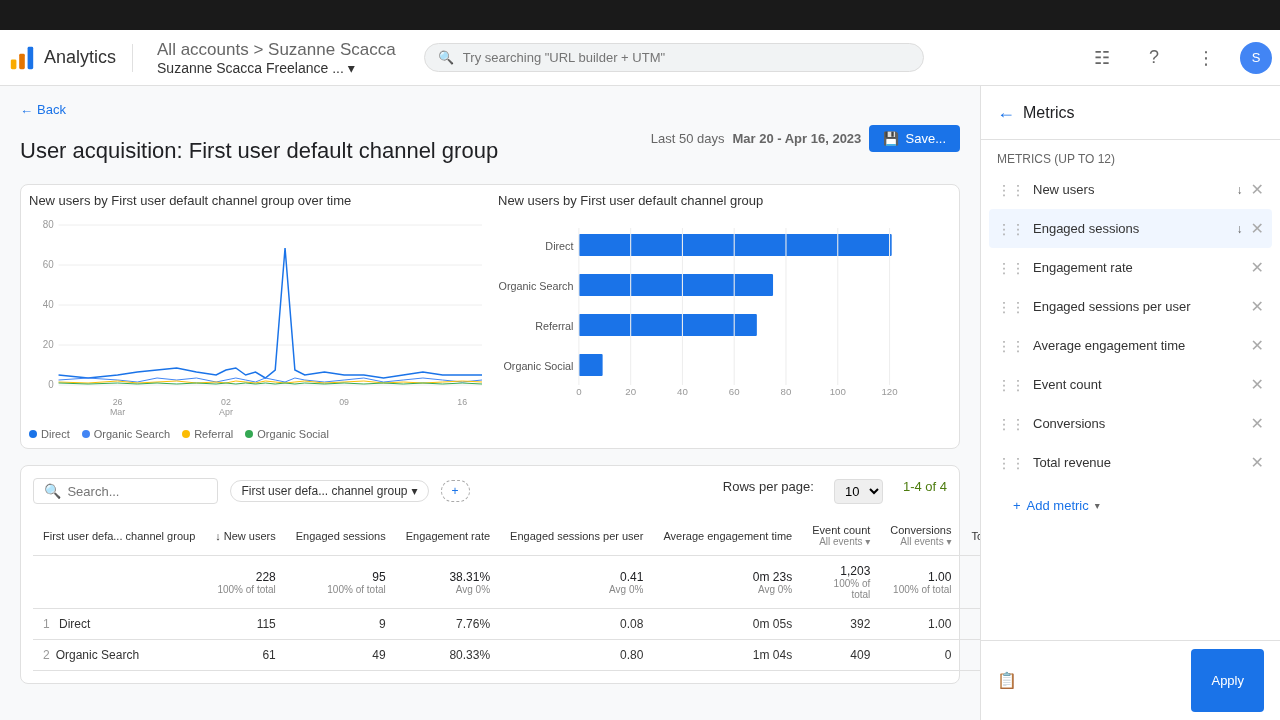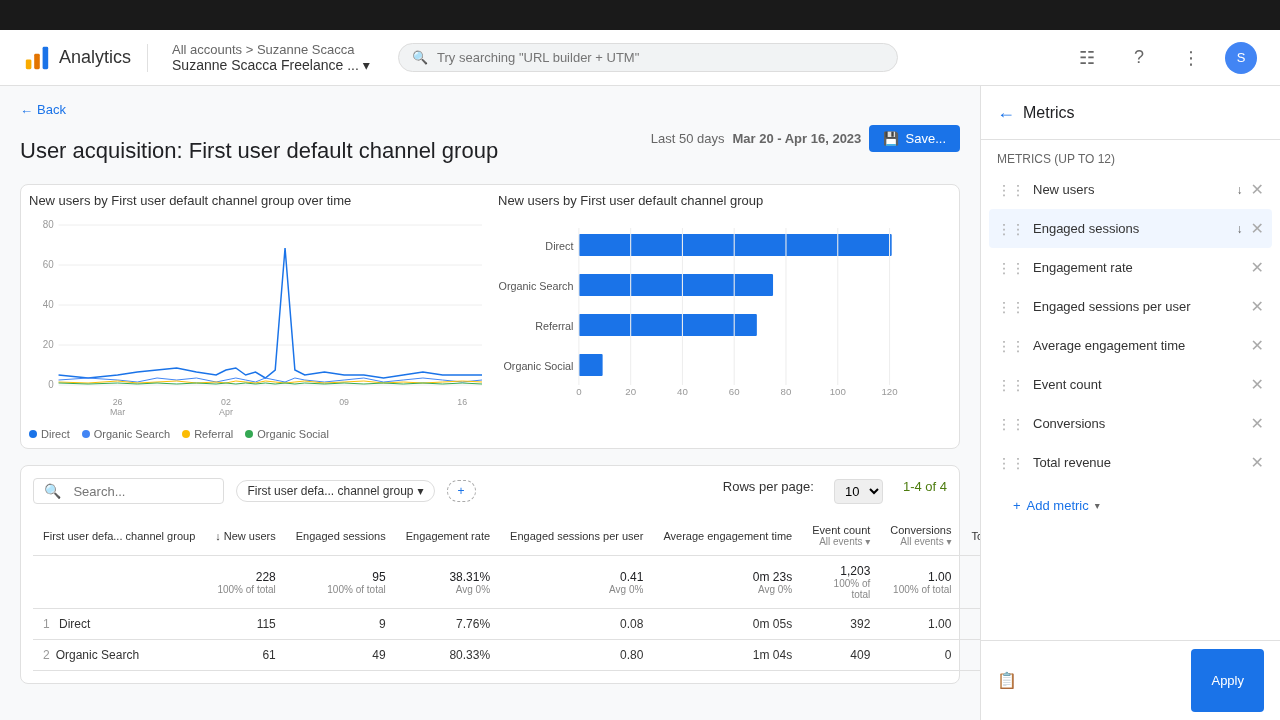--- a/index.html
+++ b/index.html
@@ -5,30 +5,30 @@
     * { box-sizing: border-box; margin: 0; padding: 0; }
     body { font-family: 'Google Sans', Arial, sans-serif; background: #1a1a1a; color: #333; font-size: 13px; overflow: hidden; }
 
     .top-bar { height: 30px; background: #1a1a1a; }
 
     .header {
       height: 56px;
       background: #fff;
       display: flex;
       align-items: center;
-      padding: 0 23px;
+      padding: 0 8px;
       border-bottom: 1px solid #e0e0e0;
       gap: 8px;
     }
     .header-logo { display: flex; align-items: center; gap: 8px; }
     .logo-icon { width: 28px; height: 28px; }
     .analytics-label { font-size: 18px; color: #333; font-weight: 400; }
 
     .account-nav { display: flex; flex-direction: column; margin-left: 8px; }
-    .account-breadcrumb { font-size: 13px; color: #666; }
+    .account-breadcrumb { font-size: 17px; color: #666; }
     .account-selector { display: flex; align-items: center; gap: 4px; font-size: 14px; color: #333; font-weight: 500; cursor: pointer; }
 
     .search-bar {
       flex: 1;
       max-width: 500px;
       margin-left: 20px;
       display: flex;
       align-items: center;
       border: 1px solid #ddd;
       border-radius: 24px;
@@ -65,21 +65,21 @@
     .bar-chart svg { width: 100%; height: 100%; }
 
     .chart-legend { display: flex; gap: 12px; flex-wrap: wrap; margin-top: 8px; font-size: 11px; color: #666; }
     .legend-item { display: flex; align-items: center; gap: 4px; }
     .legend-dot { width: 8px; height: 8px; border-radius: 50%; }
 
     
     .table-section { background: white; border-radius: 8px; border: 1px solid #e0e0e0; padding: 12px; }
     .table-controls { display: flex; align-items: center; gap: 12px; margin-bottom: 12px; }
     .table-search { display: flex; align-items: center; gap: 6px; border: 1px solid #ddd; border-radius: 4px; padding: 4px 10px; }
-    .table-search input { border: none; outline: none; font-size: 13px; color: #333; margin-left: 6px; }
+    .table-search input { border: none; outline: none; font-size: 13px; color: #333; }
     .rows-per-page { display: flex; align-items: flex-start; gap: 20px; font-size: 13px; color: #333; margin-left: auto; }
     .rows-select { border: 1px solid #ddd; border-radius: 4px; padding: 3px 6px; font-size: 13px; }
     .rows-count { font-size: 13px; color: #4d7c0f; }
 
     .data-table { width: 100%; border-collapse: collapse; font-size: 12px; }
     .data-table th { padding: 8px 10px; text-align: right; border-bottom: 1px solid #e0e0e0; color: #333; font-weight: 500; font-size: 11px; white-space: nowrap; }
     .data-table th:first-child { text-align: left; }
     .data-table th.col-channel { text-align: left; min-width: 140px; }
     .data-table td { padding: 8px 10px; text-align: right; border-bottom: 1px solid #e0e0e0; color: #333; }
     .data-table td:first-child { text-align: left; }

